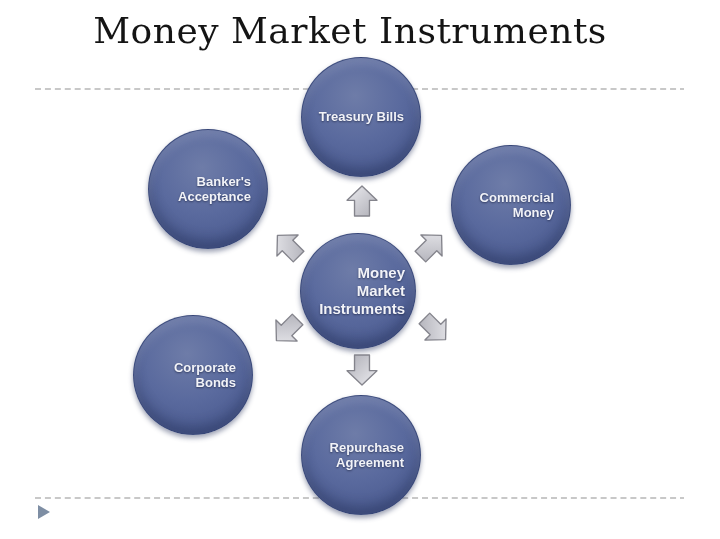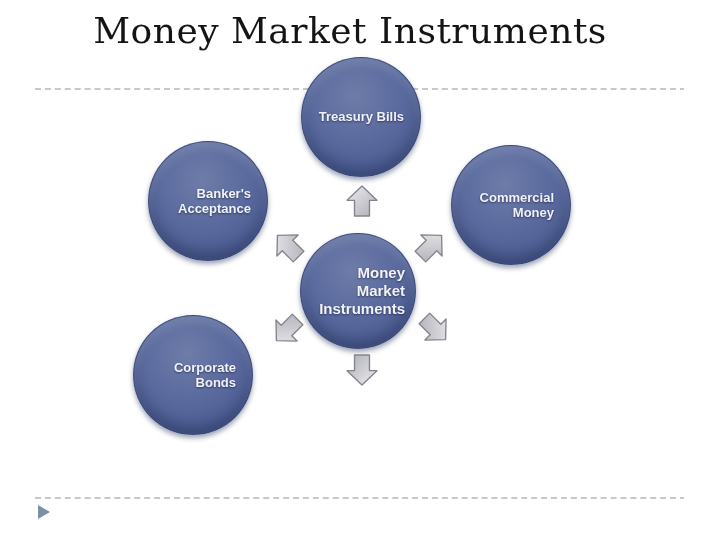--- a/index.html
+++ b/index.html
@@ -37,21 +37,21 @@
     color:#f2f3f8;font-weight:bold;font-size:13px;line-height:1.18;
     text-shadow:0 1px 2px rgba(10,15,40,.55);
   }
   .node.center{left:300px;top:233px;width:114px;height:114px;}
   .node.center .node-label{width:94px;font-size:15px;line-height:1.2;}
   .node.n-top{left:301px;top:57px;}
   .node.n-top-right{left:451px;top:145px;}
   .node.n-bottom-right{left:451px;top:315px;}
   .node.n-bottom{left:301px;top:395px;}
   .node.n-bottom-left{left:133px;top:315px;}
-  .node.n-top-left{left:148px;top:141px;}
+  .node.n-top-left{left:148px;top:129px;}
   .arrow{position:absolute;width:38px;height:34px;z-index:2;}
   .arrow svg{display:block;width:100%;height:100%;}
   .a-up{left:343px;top:184px;}
   .a-down{left:343px;top:353px;transform:rotate(180deg);}
   .a-up-left{left:269px;top:229px;transform:rotate(-45deg);}
   .a-up-right{left:412px;top:229px;transform:rotate(45deg);}
   .a-down-left{left:268px;top:313px;transform:rotate(-135deg);}
   .a-down-right{left:416px;top:312px;transform:rotate(135deg);}
   .svgdefs{position:absolute;width:0;height:0;}
 </style>
@@ -109,20 +109,23 @@
   <div class="node center">
     <span class="node-label">Money Market Instruments</span>
   </div>
 
   <div class="node n-top">
     <span class="node-label">Treasury Bills</span>
   </div>
   <div class="node n-top-right">
     <span class="node-label">Commercial Money</span>
   </div>
+  <div class="node n-bottom">
+    <span class="node-label">Repurchase Agreement</span>
+  </div>
   <div class="node n-bottom-left">
     <span class="node-label">Corporate Bonds</span>
   </div>
   <div class="node n-top-left">
     <span class="node-label">Banker's Acceptance</span>
   </div>
 
 </div>
 
 </body></html>

